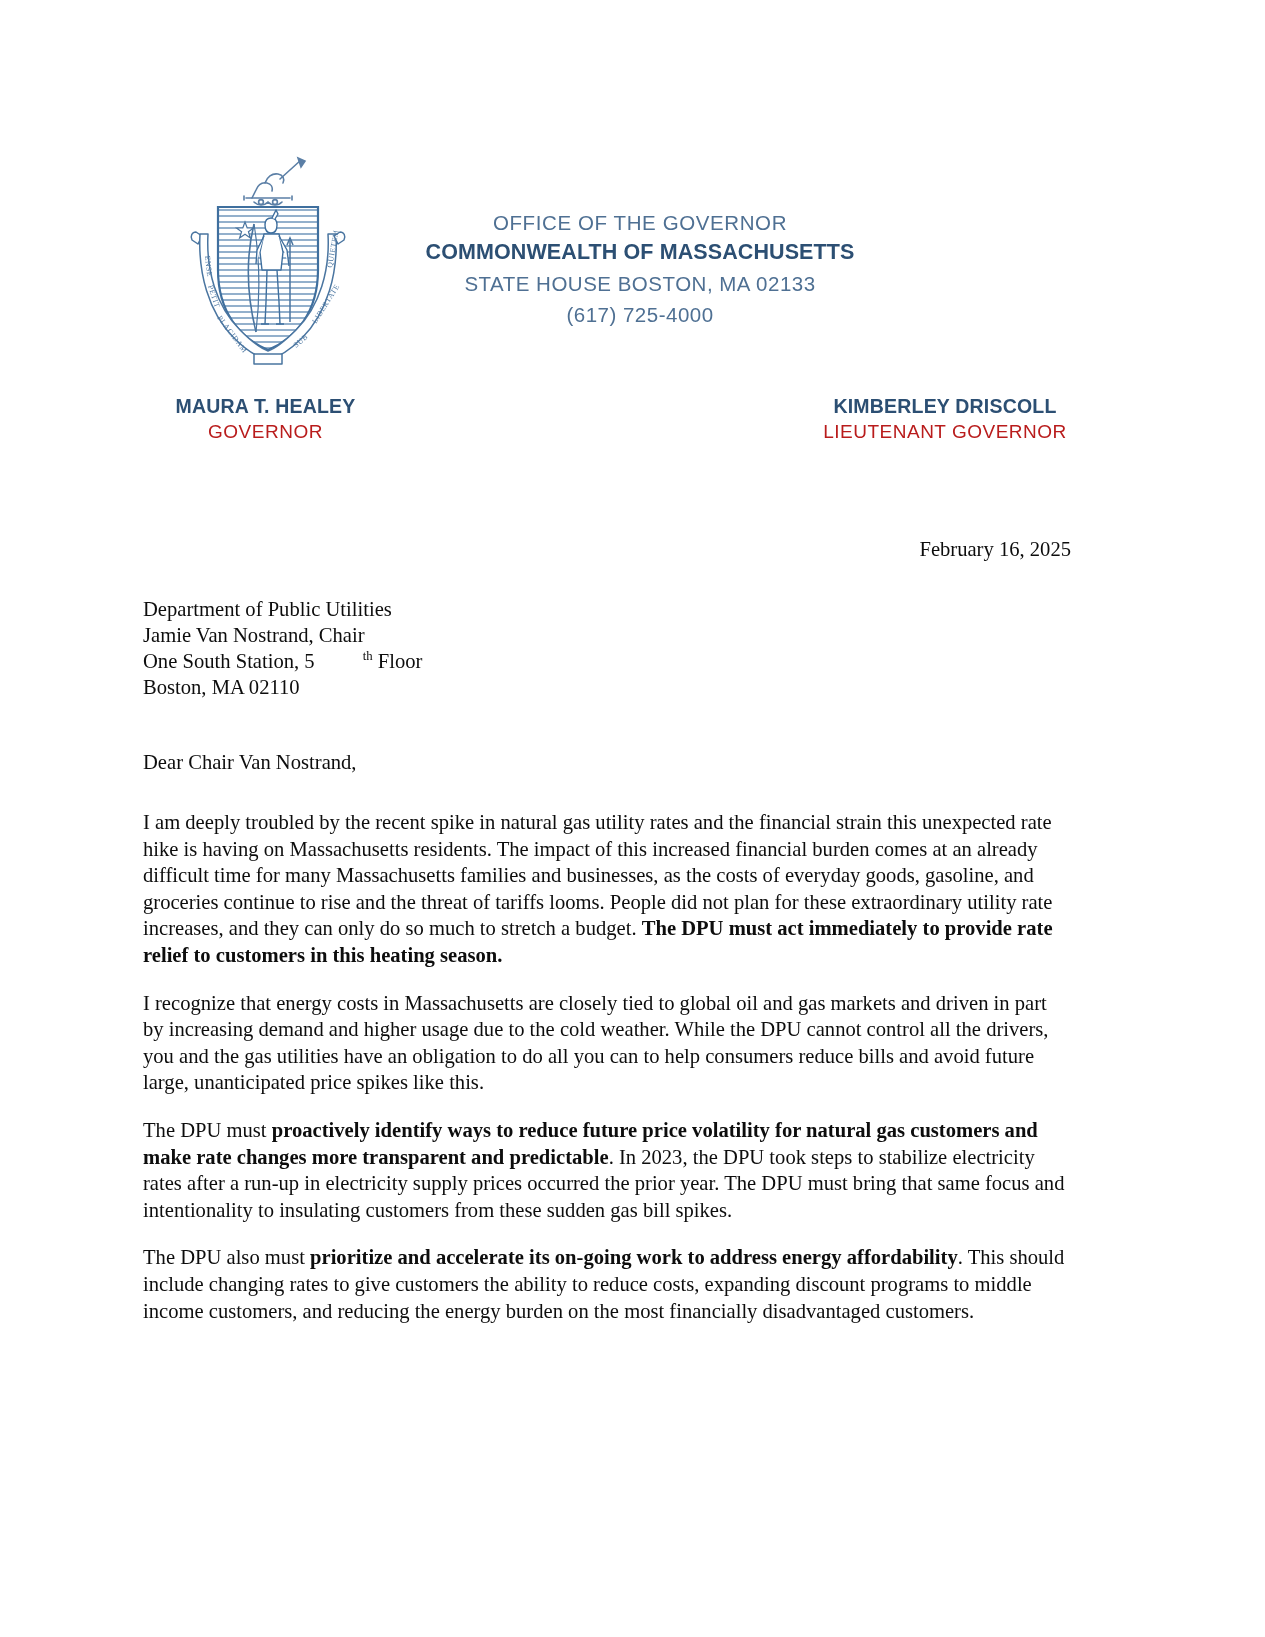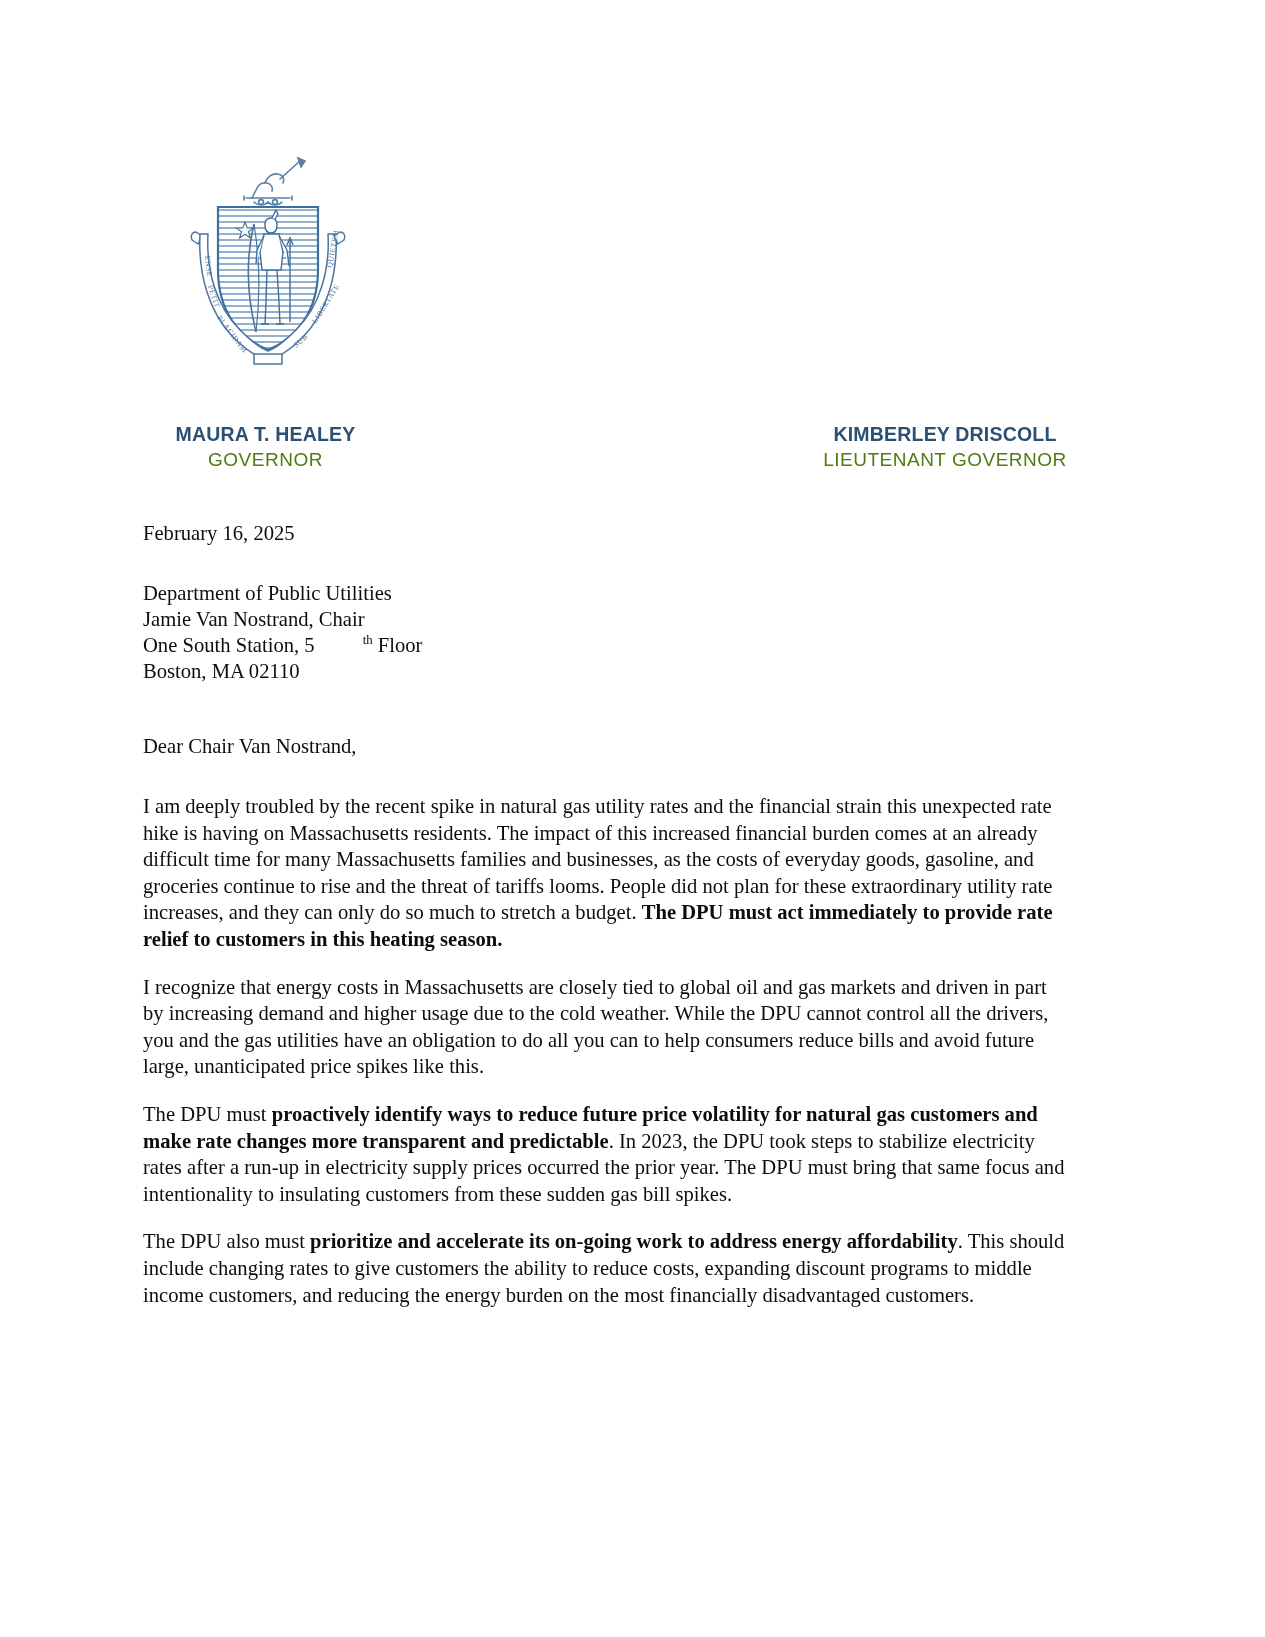--- a/index.html
+++ b/index.html
@@ -87,26 +87,25 @@
   .official {
     position: absolute;
     font-family: "Liberation Sans", "DejaVu Sans", sans-serif;
   }
   .official .name {
     font-size: 19.5px;
     font-weight: 700;
     color: #2c4f73;
     line-height: 25px;
     letter-spacing: 0.2px;
-    margin-top: 28px;
   }
   .official .title {
     font-size: 19px;
     font-weight: 400;
-    color: #4d7c0f;
+    color: #b91c1c;
     line-height: 26px;
     letter-spacing: 0.5px;
   }
   .official.left {
     left: 143px;
     width: 245px;
     text-align: center;
   }
   .official.right {
     right: 195px;
@@ -118,21 +117,22 @@
   .letter {
     position: absolute;
     left: 143px;
     top: 520px;
     width: 928px;
     color: #0d0d0d;
     font-size: 20.6px;
     line-height: 26.6px;
   }
   .letter .date {
-    margin: 0 0 0 0;
+    margin: 16px 0 0 0;
+    text-align: right;
   }
   .letter .addr {
     margin: 33px 0 0 0;
   }
   .letter .addr div { line-height: 26.2px; }
   .letter .salutation {
     margin: 49px 0 0 0;
   }
   .letter p.body-par {
     margin: 21px 0 0 0;
@@ -245,20 +245,26 @@
           <text transform="translate(37,104) rotate(84)">ENSE</text>
           <text transform="translate(40,134) rotate(72)">PETIT</text>
           <text transform="translate(49,166) rotate(53)">PLACIDAM</text>
           <text transform="translate(128,196) rotate(-40)">SUB</text>
           <text transform="translate(148,172) rotate(-58)">LIBERTATE</text>
           <text transform="translate(164,116) rotate(-80)">QUIETEM</text>
         </g>
       </svg>
     </div>
 
+    <div class="lh-center">
+      <div class="lh-line1">OFFICE OF THE GOVERNOR</div>
+      <div class="lh-line2">COMMONWEALTH OF MASSACHUSETTS</div>
+      <div class="lh-line3">STATE HOUSE BOSTON, MA 02133</div>
+      <div class="lh-line4">(617) 725-4000</div>
+    </div>
 
     <div class="officials">
       <div class="official left">
         <div class="name">MAURA T. HEALEY</div>
         <div class="title">GOVERNOR</div>
       </div>
       <div class="official right">
         <div class="name">KIMBERLEY DRISCOLL</div>
         <div class="title">LIEUTENANT GOVERNOR</div>
       </div>

